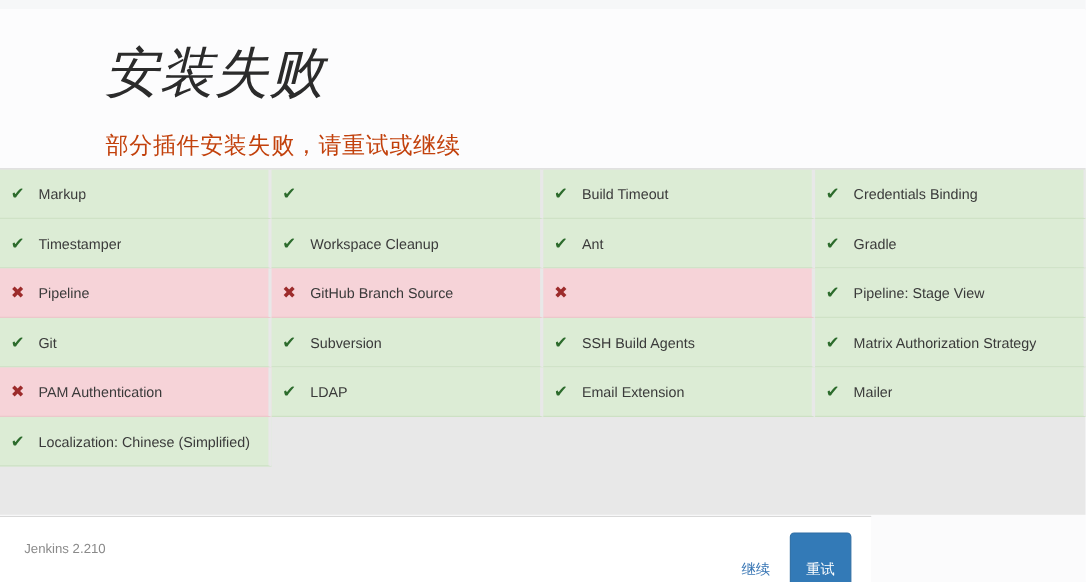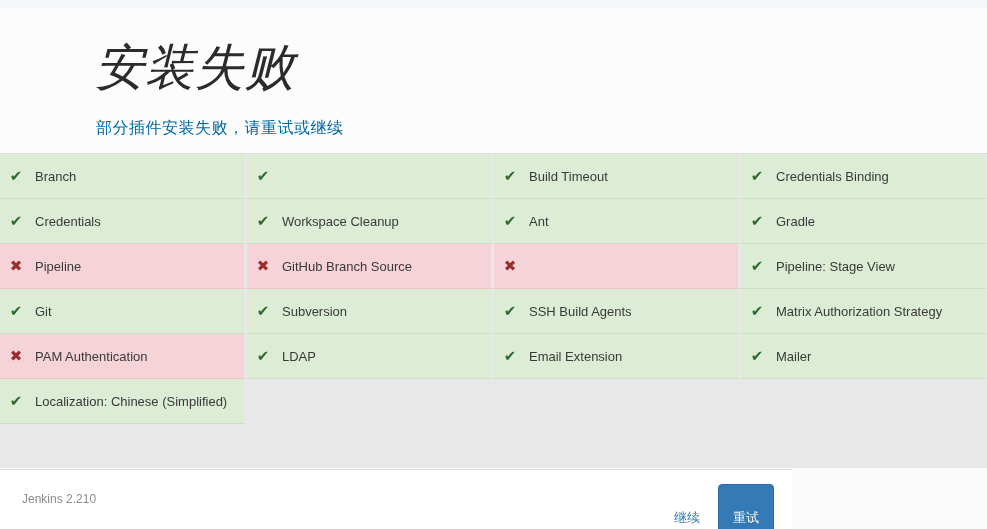--- a/index.html
+++ b/index.html
@@ -49,23 +49,23 @@
     font-weight: 400;
     color: #2b2b2b;
     letter-spacing: 1px;
     white-space: nowrap;
     font-style: italic;
   }
   .header-sub {
     position: absolute;
     left: 96px;
     top: 110px;
-    font-size: 16px;
+    font-size: 21px;
     font-weight: 400;
-    color: #0369a1;
+    color: #c2410c;
     letter-spacing: 0.5px;
     white-space: nowrap;
   }
 
   
   .grid-region {
     position: absolute;
     left: 0;
     top: 153px;
     width: 987px;
@@ -178,36 +178,36 @@
 
   <div class="header">
     <div class="header-title">安装失败</div>
     <div class="header-sub">部分插件安装失败，请重试或继续</div>
   </div>
 
   <div class="grid-region">
     <div class="grid" id="plugin-grid">
         <div class="cell ok">
           <span class="status-icon">✔</span>
-          <span class="plugin-label">Branch</span>
+          <span class="plugin-label">Markup</span>
         </div>
         <div class="cell ok">
           <span class="status-icon">✔</span>
         </div>
         <div class="cell ok">
           <span class="status-icon">✔</span>
           <span class="plugin-label">Build Timeout</span>
         </div>
         <div class="cell ok">
           <span class="status-icon">✔</span>
           <span class="plugin-label">Credentials Binding</span>
         </div>
         <div class="cell ok">
           <span class="status-icon">✔</span>
-          <span class="plugin-label">Credentials</span>
+          <span class="plugin-label">Timestamper</span>
         </div>
         <div class="cell ok">
           <span class="status-icon">✔</span>
           <span class="plugin-label">Workspace Cleanup</span>
         </div>
         <div class="cell ok">
           <span class="status-icon">✔</span>
           <span class="plugin-label">Ant</span>
         </div>
         <div class="cell ok">

